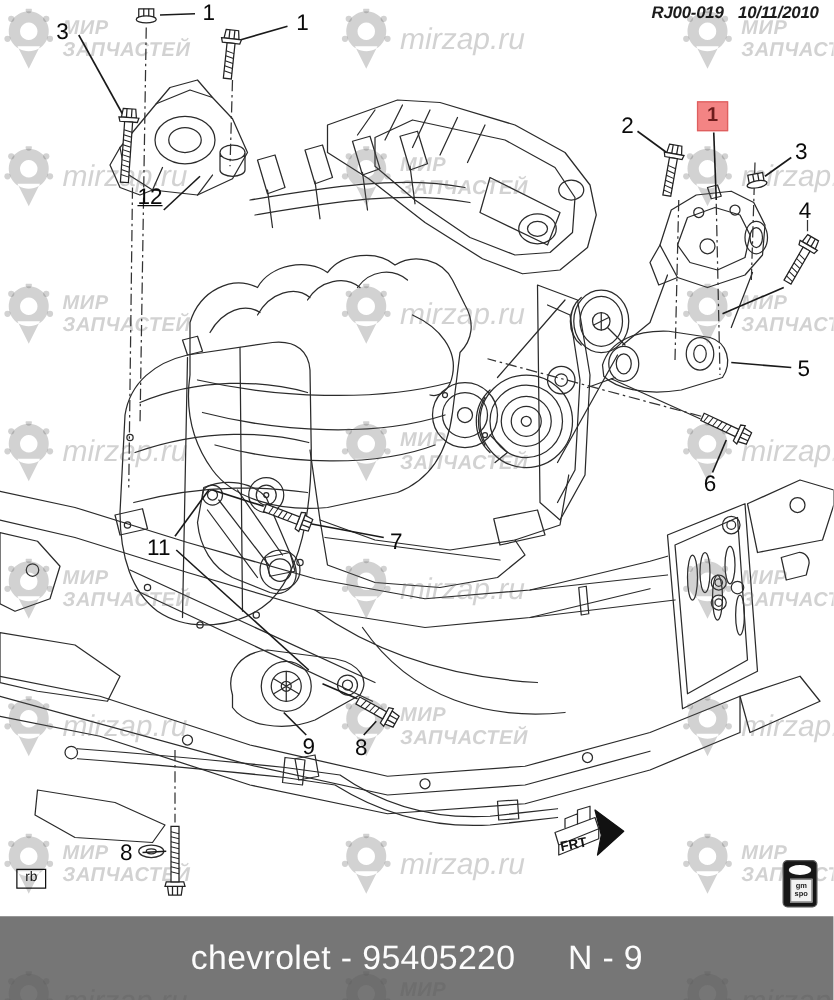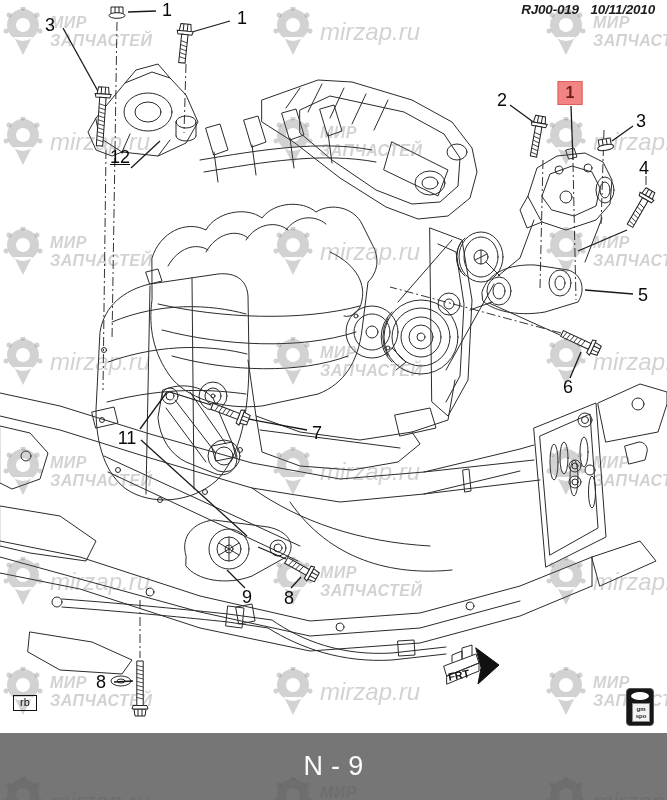--- a/index.html
+++ b/index.html
@@ -226,20 +226,21 @@
       <g>
         <path d="M476,648 L499,665 L478,684 L481,668 Z" fill="#111" stroke="#111"></path>
         <path d="M444,666 L476,654 L479,663 L447,676 Z M447,676 L479,663 L479,671 L447,684 Z"></path>
         <path d="M452,662 L452,655 L462,651 L462,659 M462,658 L462,648 L472,645 L472,655"></path>
         <text transform="translate(449,681) rotate(-11)" font-size="11" font-weight="700" fill="#111" stroke="none" font-family="Liberation Sans, sans-serif">FRT</text>
       </g>
     </g>
   </svg>
 
   <div id="footer-bar" style="background: rgb(118, 118, 118);">
+    <span class="footer-text" style="color: rgb(252, 252, 252);">chevrolet - 95405220</span>
     <span class="footer-text" style="color: rgb(252, 252, 252);">N - 9</span>
   </div>
 
   <div id="watermark-layer">
       <div class="wm" style="left: 2px; top: 7px; color: rgba(88, 88, 88, 0.27);">
         <svg width="42" height="50" viewBox="0 0 42 50" fill="currentColor">
           <path fill-rule="evenodd" d="M21,2 a16,16 0 1 1 -0.01,0 Z M21,11 a7,7 0 1 0 0.01,0 Z M12,30 L21,48 L30,30 Z"></path>
           <circle cx="21" cy="1" r="2.5"></circle>
           <circle cx="7" cy="8" r="2.5"></circle>
           <circle cx="35" cy="8" r="2.5"></circle>

